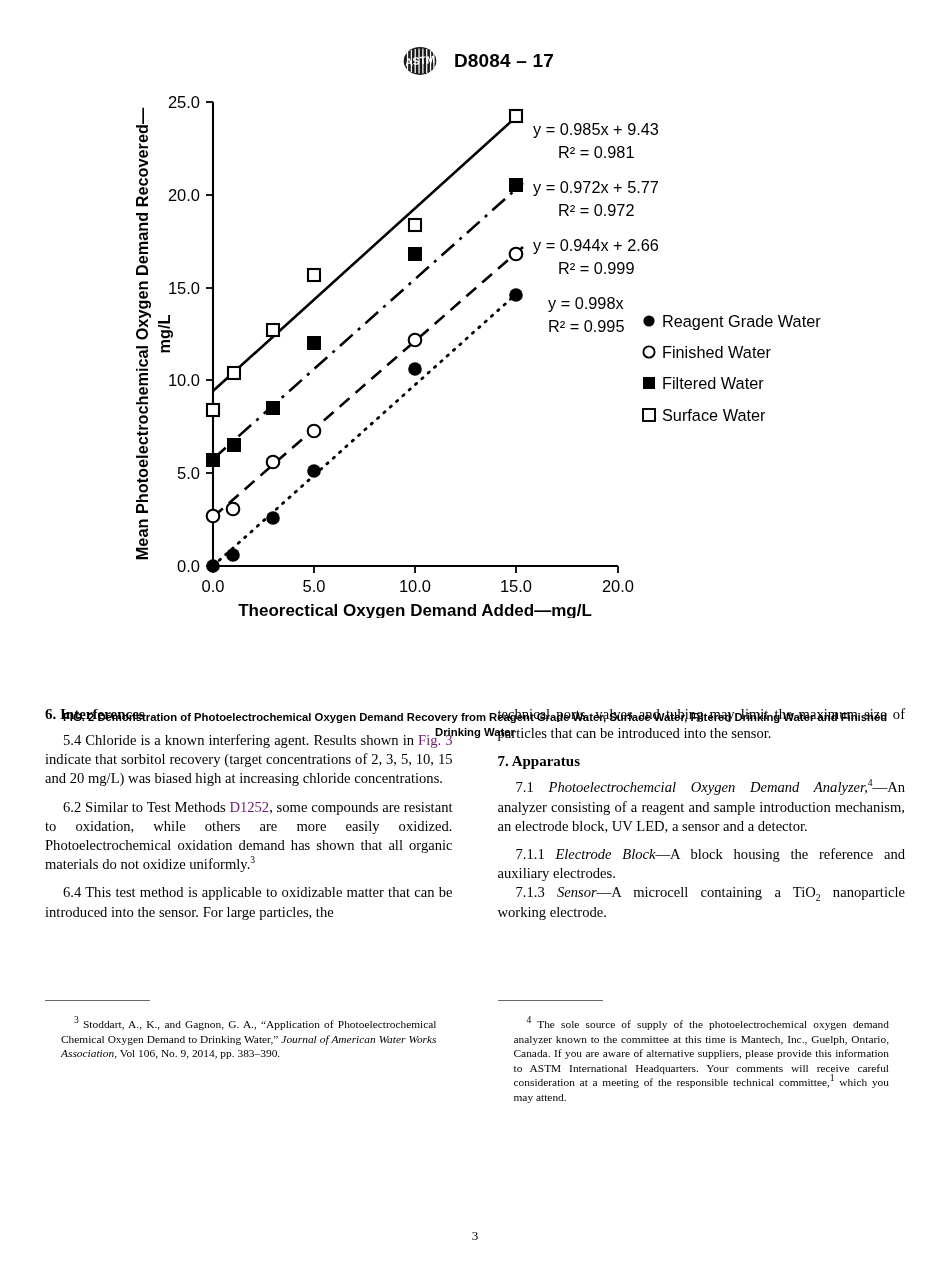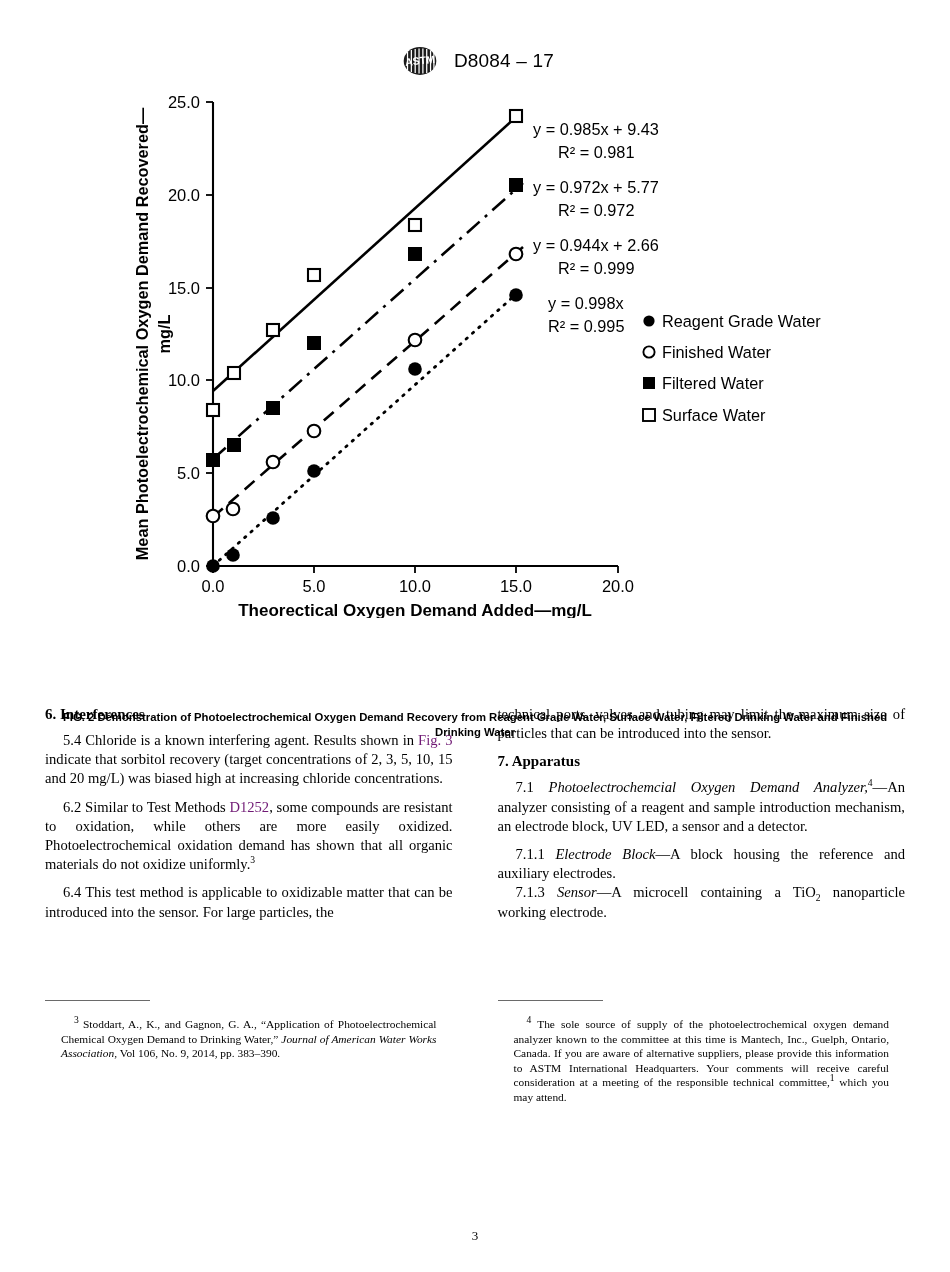--- a/index.html
+++ b/index.html
@@ -17,21 +17,21 @@
   
   .page-header {
     position: absolute;
     top: 46px; left: 0; width: 950px;
     display: flex; align-items: center; justify-content: center;
     gap: 10px;
   }
   .astm-logo { width: 48px; height: 30px; display:block; }
   .std-designation {
     font-family: "Liberation Sans", sans-serif;
-    font-weight: normal;
+    font-weight: bold;
     font-size: 19px;
     letter-spacing: .2px;
   }
 
   
   .figure-block {
     position: absolute;
     top: 88px; left: 0; width: 950px;
   }
   .chart-wrap {

